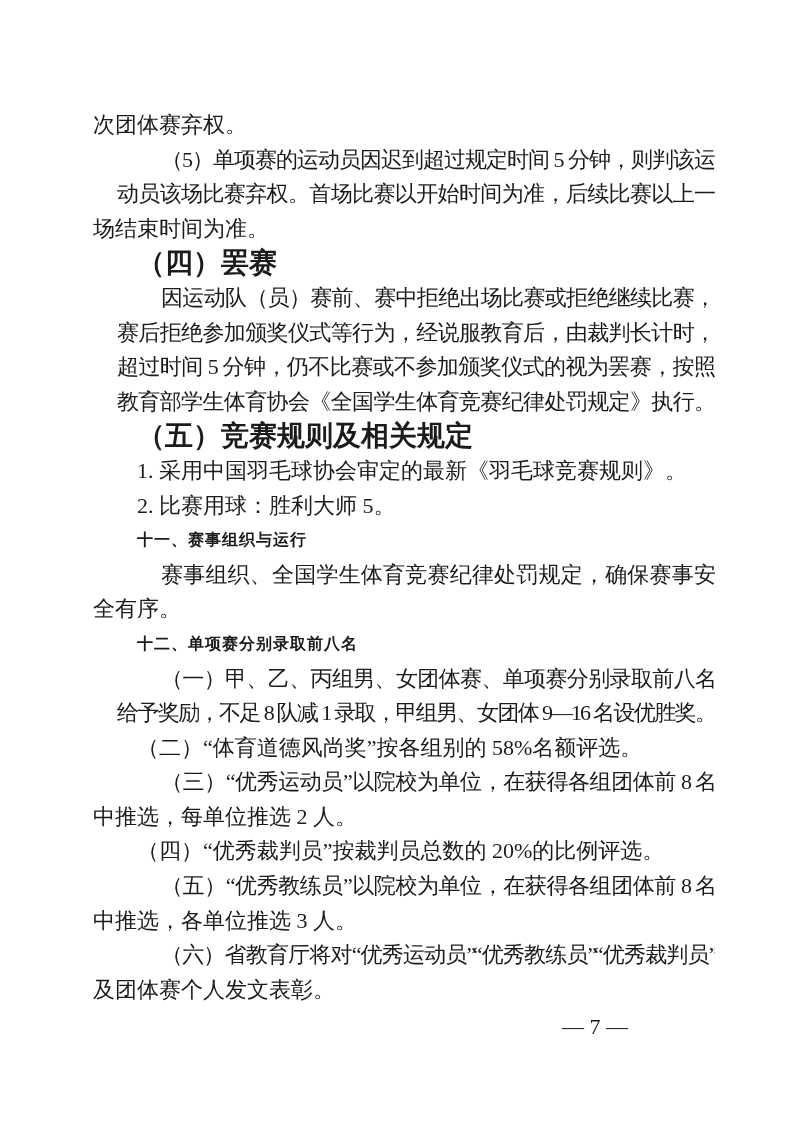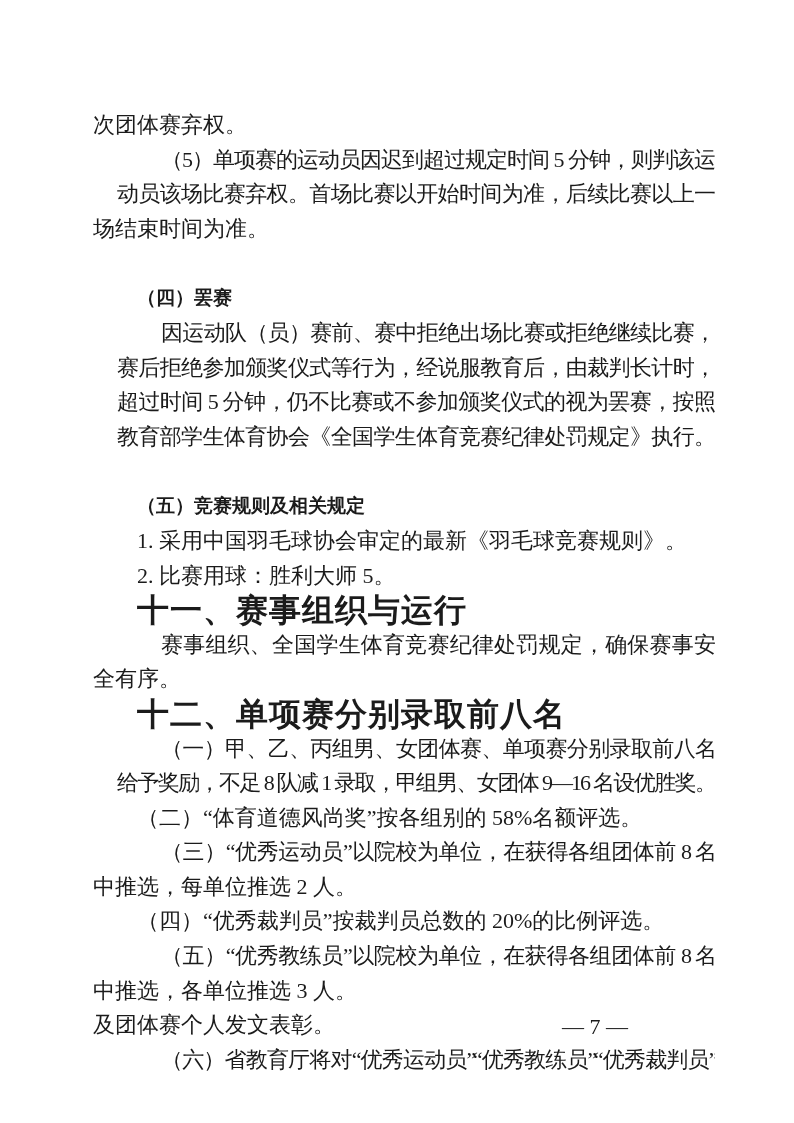--- a/index.html
+++ b/index.html
@@ -38,28 +38,27 @@
   }
   
   .t1 { letter-spacing: -1px; }
   .t2 { letter-spacing: -2px; }
   .t3 { letter-spacing: -3.5px; }
   
   .ind { text-indent: 44px; }
   
   .kai {
     font-weight: bold;
-    font-size: 19px;
-    margin-top: 35px;
+    font-size: 28px;
   }
   
   .hei {
     font-weight: bold;
     font-family: "Liberation Sans", "DejaVu Sans", sans-serif;
-    font-size: 32px;
+    font-size: 16px;
     letter-spacing: 1px;
   }
   .page-number {
     position: absolute;
     top: 1012px;
     right: 94px;
     font-size: 22px;
     line-height: 30px;
     color: #1b1b1b;
   }
@@ -86,17 +85,17 @@
     <div class="line">全有序。</div>
     <div class="line ind hei">十二、单项赛分别录取前八名</div>
     <div class="line ind j t2">（一）甲、乙、丙组男、女团体赛、单项赛分别录取前八名</div>
     <div class="line j t2">给予奖励，不足 8 队减 1 录取，甲组男、女团体 9—16 名设优胜奖。</div>
     <div class="line ind">（二）“体育道德风尚奖”按各组别的 58%名额评选。</div>
     <div class="line ind j t2">（三）“优秀运动员”以院校为单位，在获得各组团体前 8 名</div>
     <div class="line">中推选，每单位推选 2 人。</div>
     <div class="line ind">（四）“优秀裁判员”按裁判员总数的 20%的比例评选。</div>
     <div class="line ind j t2">（五）“优秀教练员”以院校为单位，在获得各组团体前 8 名</div>
     <div class="line">中推选，各单位推选 3 人。</div>
+    <div class="line ind j t3">（六）省教育厅将对“优秀运动员”“优秀教练员”“优秀裁判员”</div>
     <div class="line">及团体赛个人发文表彰。</div>
-    <div class="line ind j t3">（六）省教育厅将对“优秀运动员”“优秀教练员”“优秀裁判员”</div>
   </div>
   <div class="page-number">— 7 —</div>
 </div>
 
 </body></html>

